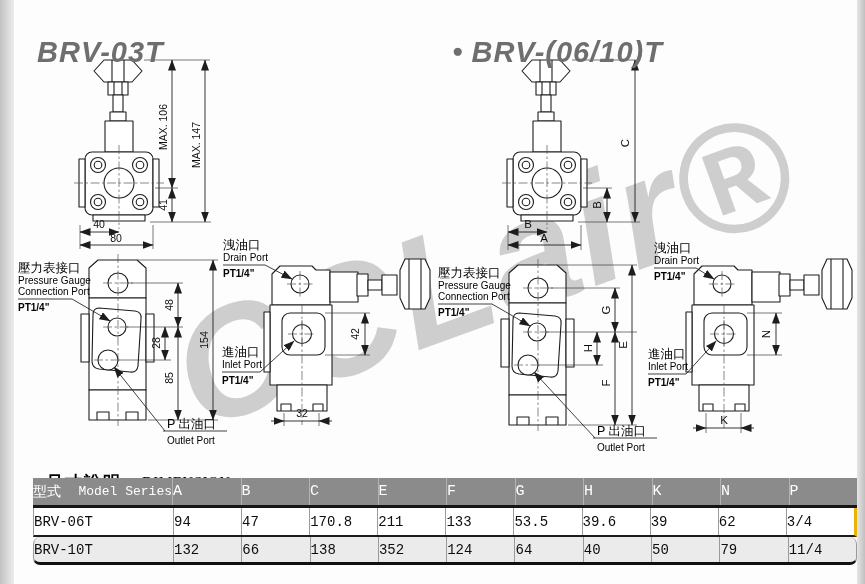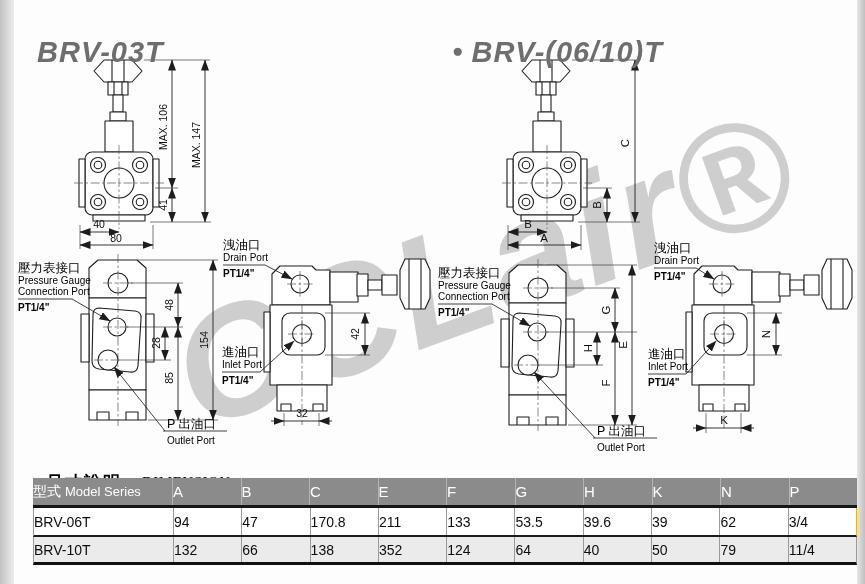--- a/index.html
+++ b/index.html
@@ -34,24 +34,24 @@
   
   .sec{position:absolute;left:33px;top:471px;z-index:3;display:flex;align-items:center;}
   .sec .sq{width:8px;height:8px;background:#111;margin-right:5px;}
   .sec .zh{font:700 17px "Liberation Sans",sans-serif;color:#000;letter-spacing:2px;}
   .sec .en{font:15px "Liberation Serif",serif;color:#000;margin-left:20px;letter-spacing:.5px;}
   
   .dim-table{position:absolute;left:33px;top:478px;width:824px;z-index:3;}
   .tr{display:flex;width:100%;box-sizing:border-box;}
   .tr.head{background:#8b8b8b;height:30px;border-bottom:3px solid #151515;}
   .tr.r1{background:#ffffff;height:29px;border-bottom:2px solid #1c1c1c;
-         border-left:1px solid #9a9a9a;border-right:1px solid #eab308;}
+         border-left:1px solid #9a9a9a;border-right:3px solid #eab308;}
   .tr.r2{background:#ebebeb;height:28px;border-bottom:3px solid #111;
-         border-left:1px solid #9a9a9a;border-right:1px solid #9a9a9a;}
-  .th,.td{display:flex;align-items:center;justify-content:flex-start;box-sizing:border-box;}
+         border-left:1px solid #9a9a9a;border-right:1px solid #9a9a9a;border-radius:7px;}
+  .th,.td{display:flex;align-items:center;justify-content:space-between;box-sizing:border-box;font-family:Liberation Mono, monospace;}
   .th{color:#fff;font-size:15px;border-left:1px solid #b3b3b3;}
   .th:first-child{border-left:none;}
   .td{color:#0d0d0d;font-size:14px;border-left:1px solid #9a9a9a;}
   .td:first-child{border-left:none;}
   .cmodel{width:139px;flex:none;}
   .cdim{flex:1;}
   .th.cmodel .zh{font-size:14px;margin-right:4px;}
   .th.cmodel .en{font-size:13px;}
 </style>
 </head>

